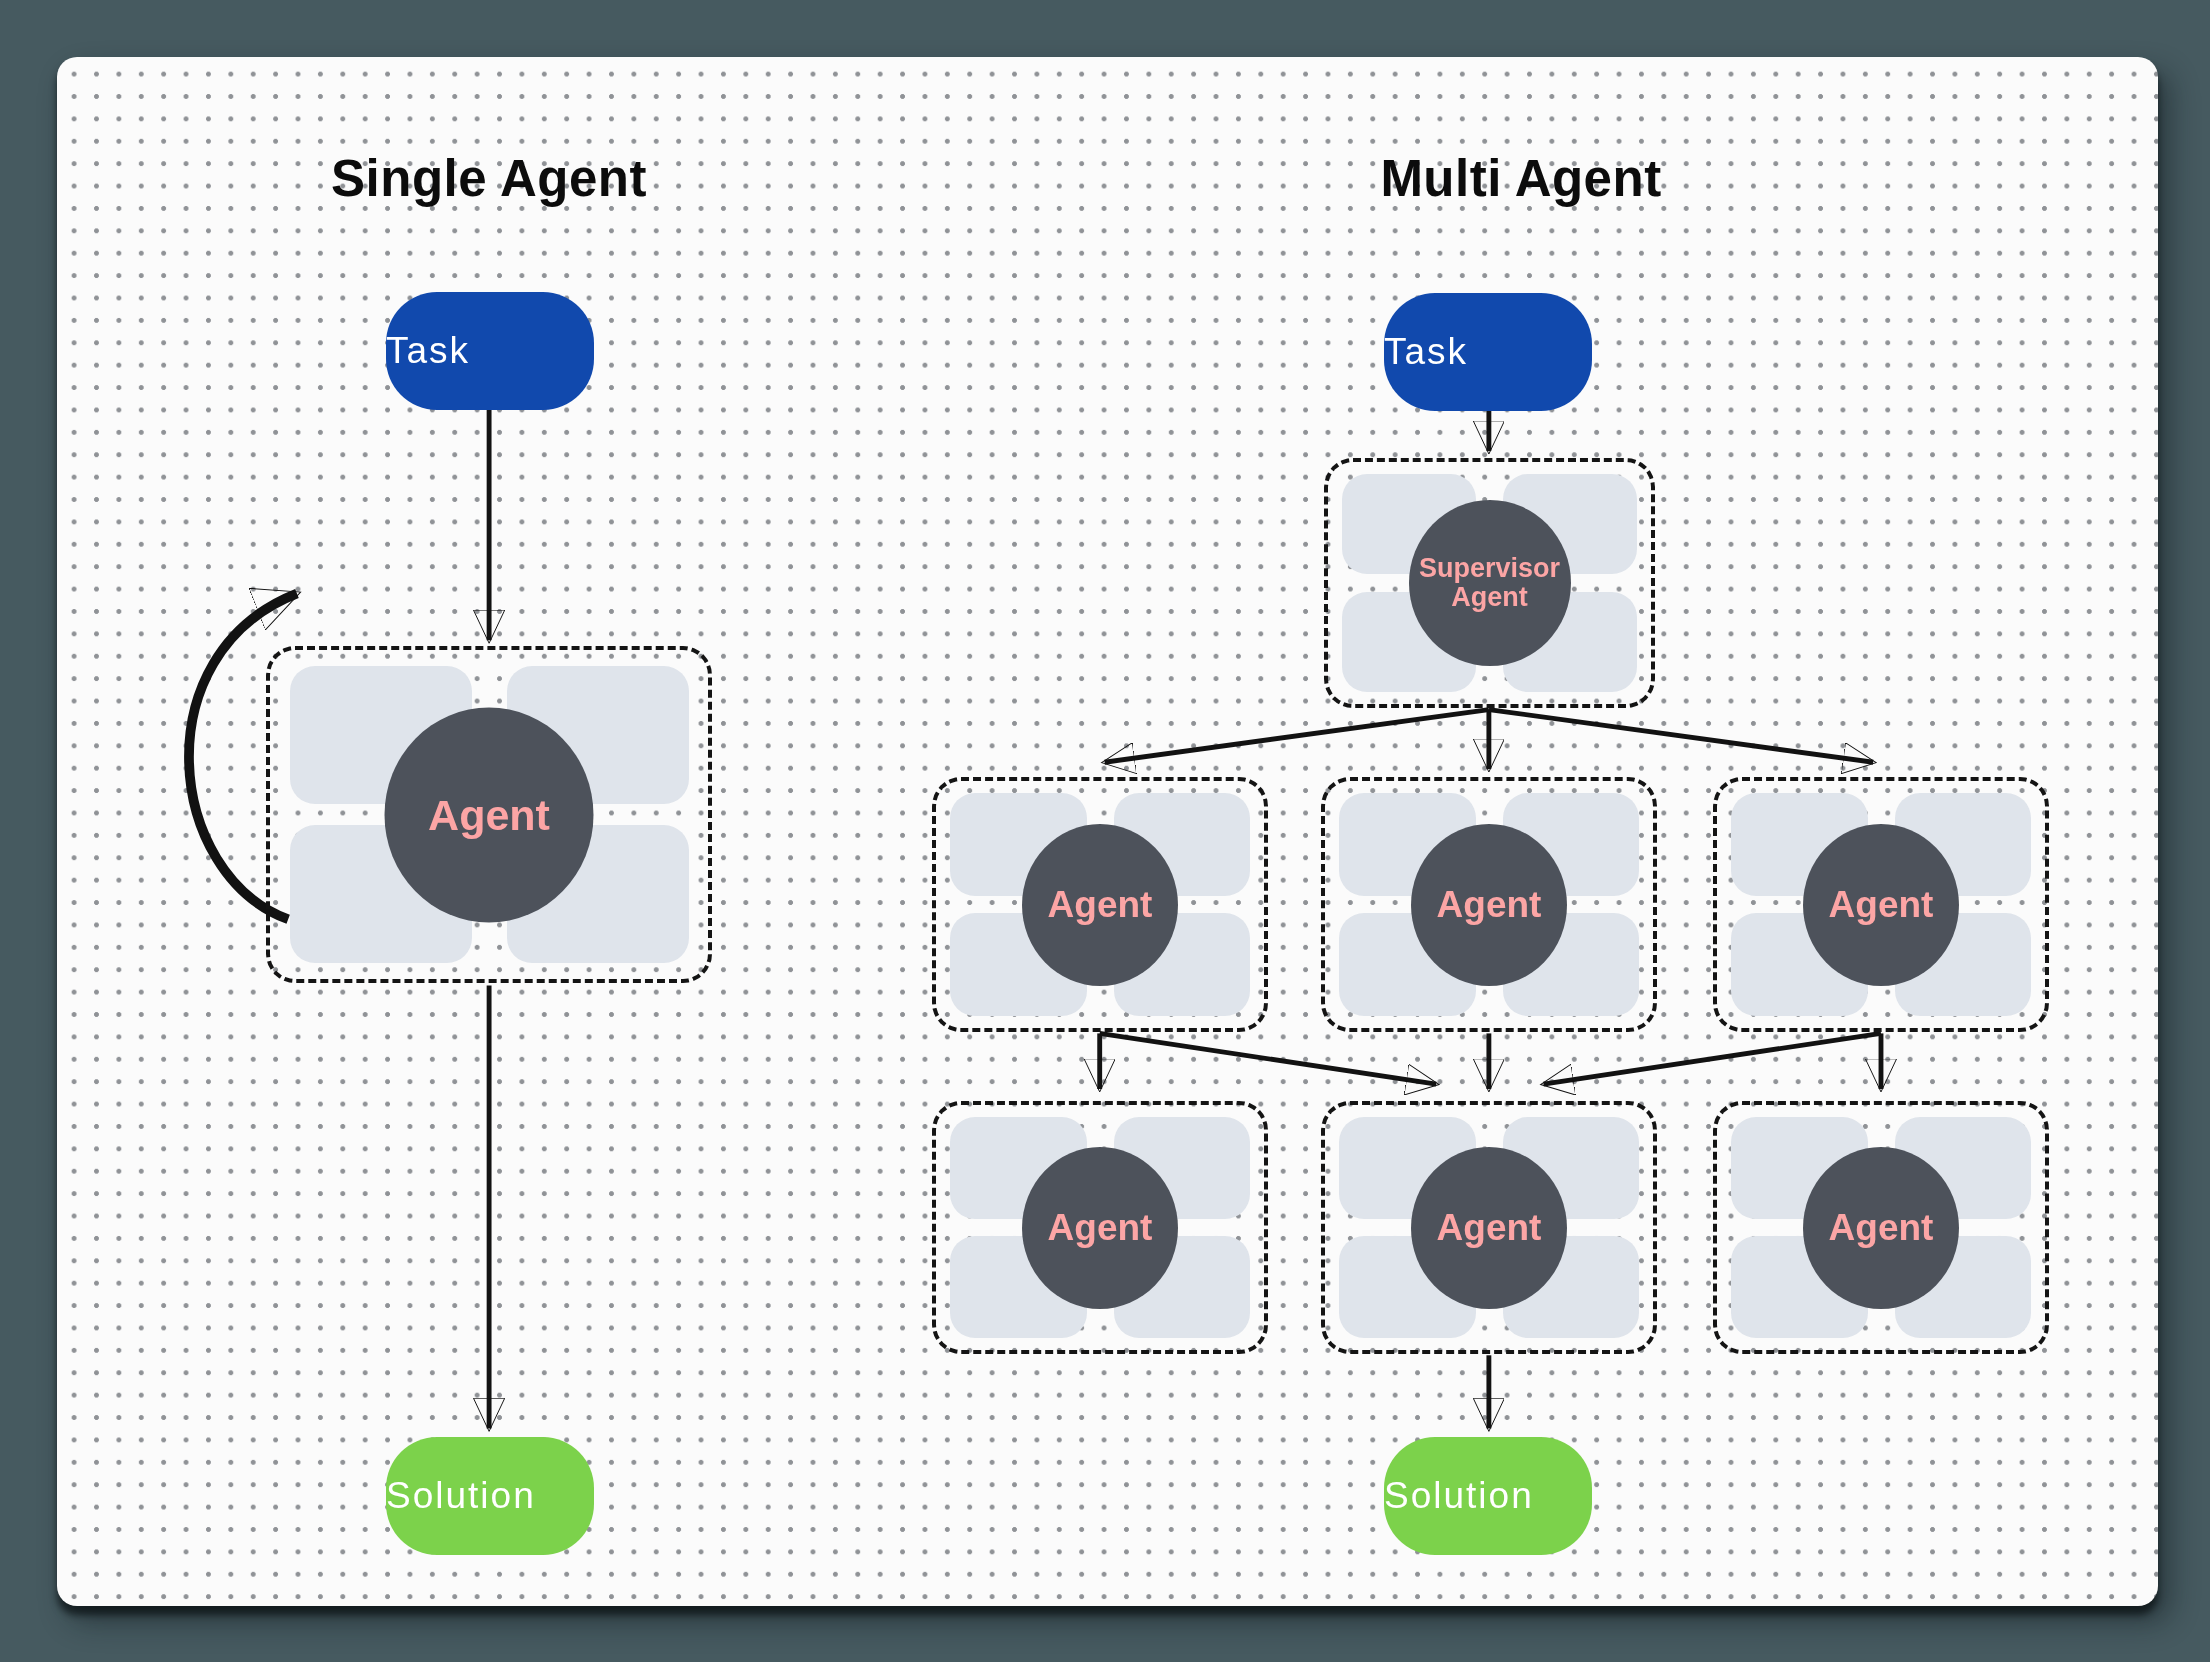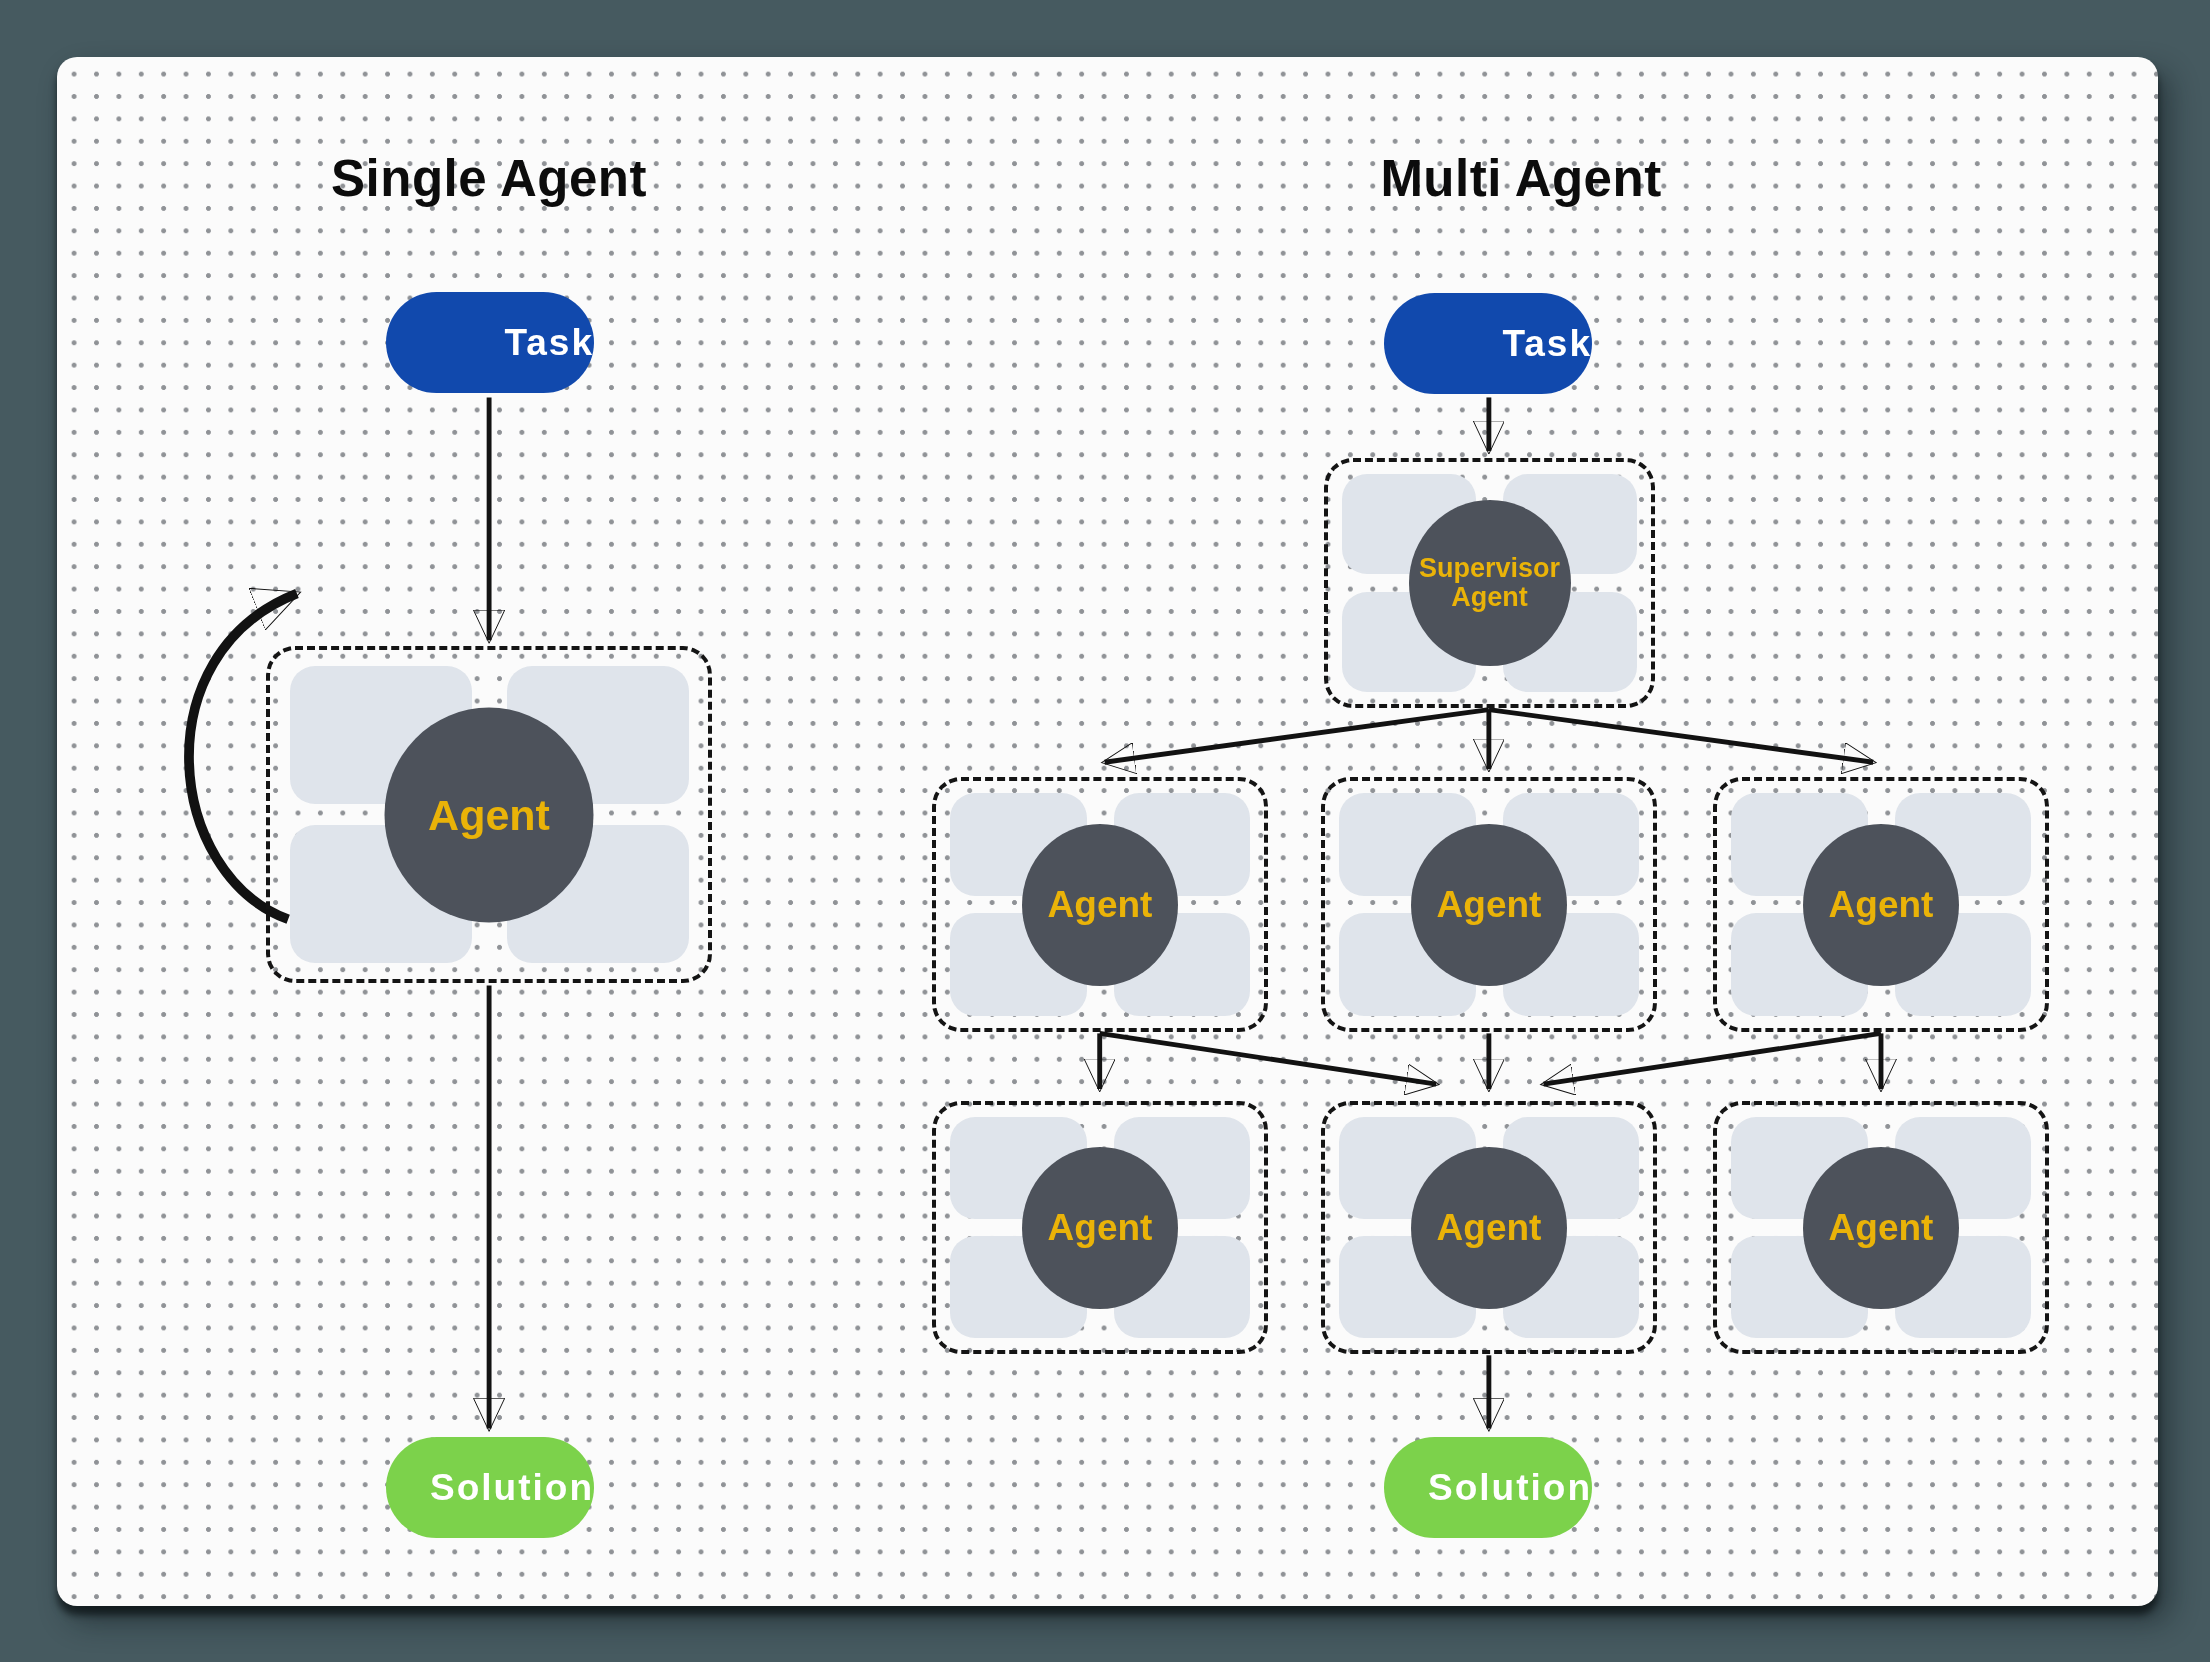--- a/index.html
+++ b/index.html
@@ -19,39 +19,39 @@
     border-radius:20px;
     box-shadow:0 8.8px 7.8px rgba(5,10,12,.62), 11.7px 15.6px 29px rgba(10,20,24,.45);
     overflow:hidden;
   }
   .col-title{
     position:absolute;transform:translateX(-50%);
     font-size:51px;font-weight:700;color:#0c0c0c;white-space:nowrap;
     letter-spacing:0.5px;
   }
   .pill{
-    position:absolute;width:208px;height:101px;border-radius:51px;
-    display:flex;align-items:center;justify-content:flex-end;
-    color:#ffffff;font-size:37px;font-weight:700;letter-spacing:2px;
+    position:absolute;width:208px;height:118px;border-radius:51px;
+    display:flex;align-items:center;justify-content:flex-start;
+    color:#ffffff;font-size:37px;font-weight:400;letter-spacing:2px;
   }
   .pill.blue{background:#1149ad;}
   .pill.green{background:#7cd24b;}
   .agent-box{
     position:absolute;border:4.9px dashed #141414;border-radius:29px;
     box-sizing:border-box;
     display:grid;grid-template-columns:1fr 1fr;grid-template-rows:1fr 1fr;
   }
   .agent-box.big{padding:15.6px 19.5px;column-gap:35px;row-gap:21.5px;}
   .agent-box.small{padding:11.7px 13.7px;column-gap:27px;row-gap:17.6px;}
   .quad{background:#dfe4eb;border-radius:25px;}
   .node-circle{
     position:absolute;left:50%;top:50%;transform:translate(-50%,-50%);
     background:#4d525b;border-radius:50%;
     display:flex;align-items:center;justify-content:center;text-align:center;
-    color:#eab308;font-weight:700;line-height:1.08;
+    color:#fca5a5;font-weight:700;line-height:1.08;
   }
   .node-circle.big{width:209px;height:215px;font-size:43px;}
   .node-circle.med{width:162px;height:166px;font-size:27px;padding:0 7.8px;box-sizing:border-box;}
   .node-circle.small{width:156px;height:162px;font-size:37px;}
   svg.arrows{position:absolute;left:0;top:0;width:2101px;height:1549px;pointer-events:none;}
   svg.arrows path{fill:none;stroke:#121212;}
 </style>
 </head>
 <body>
 

